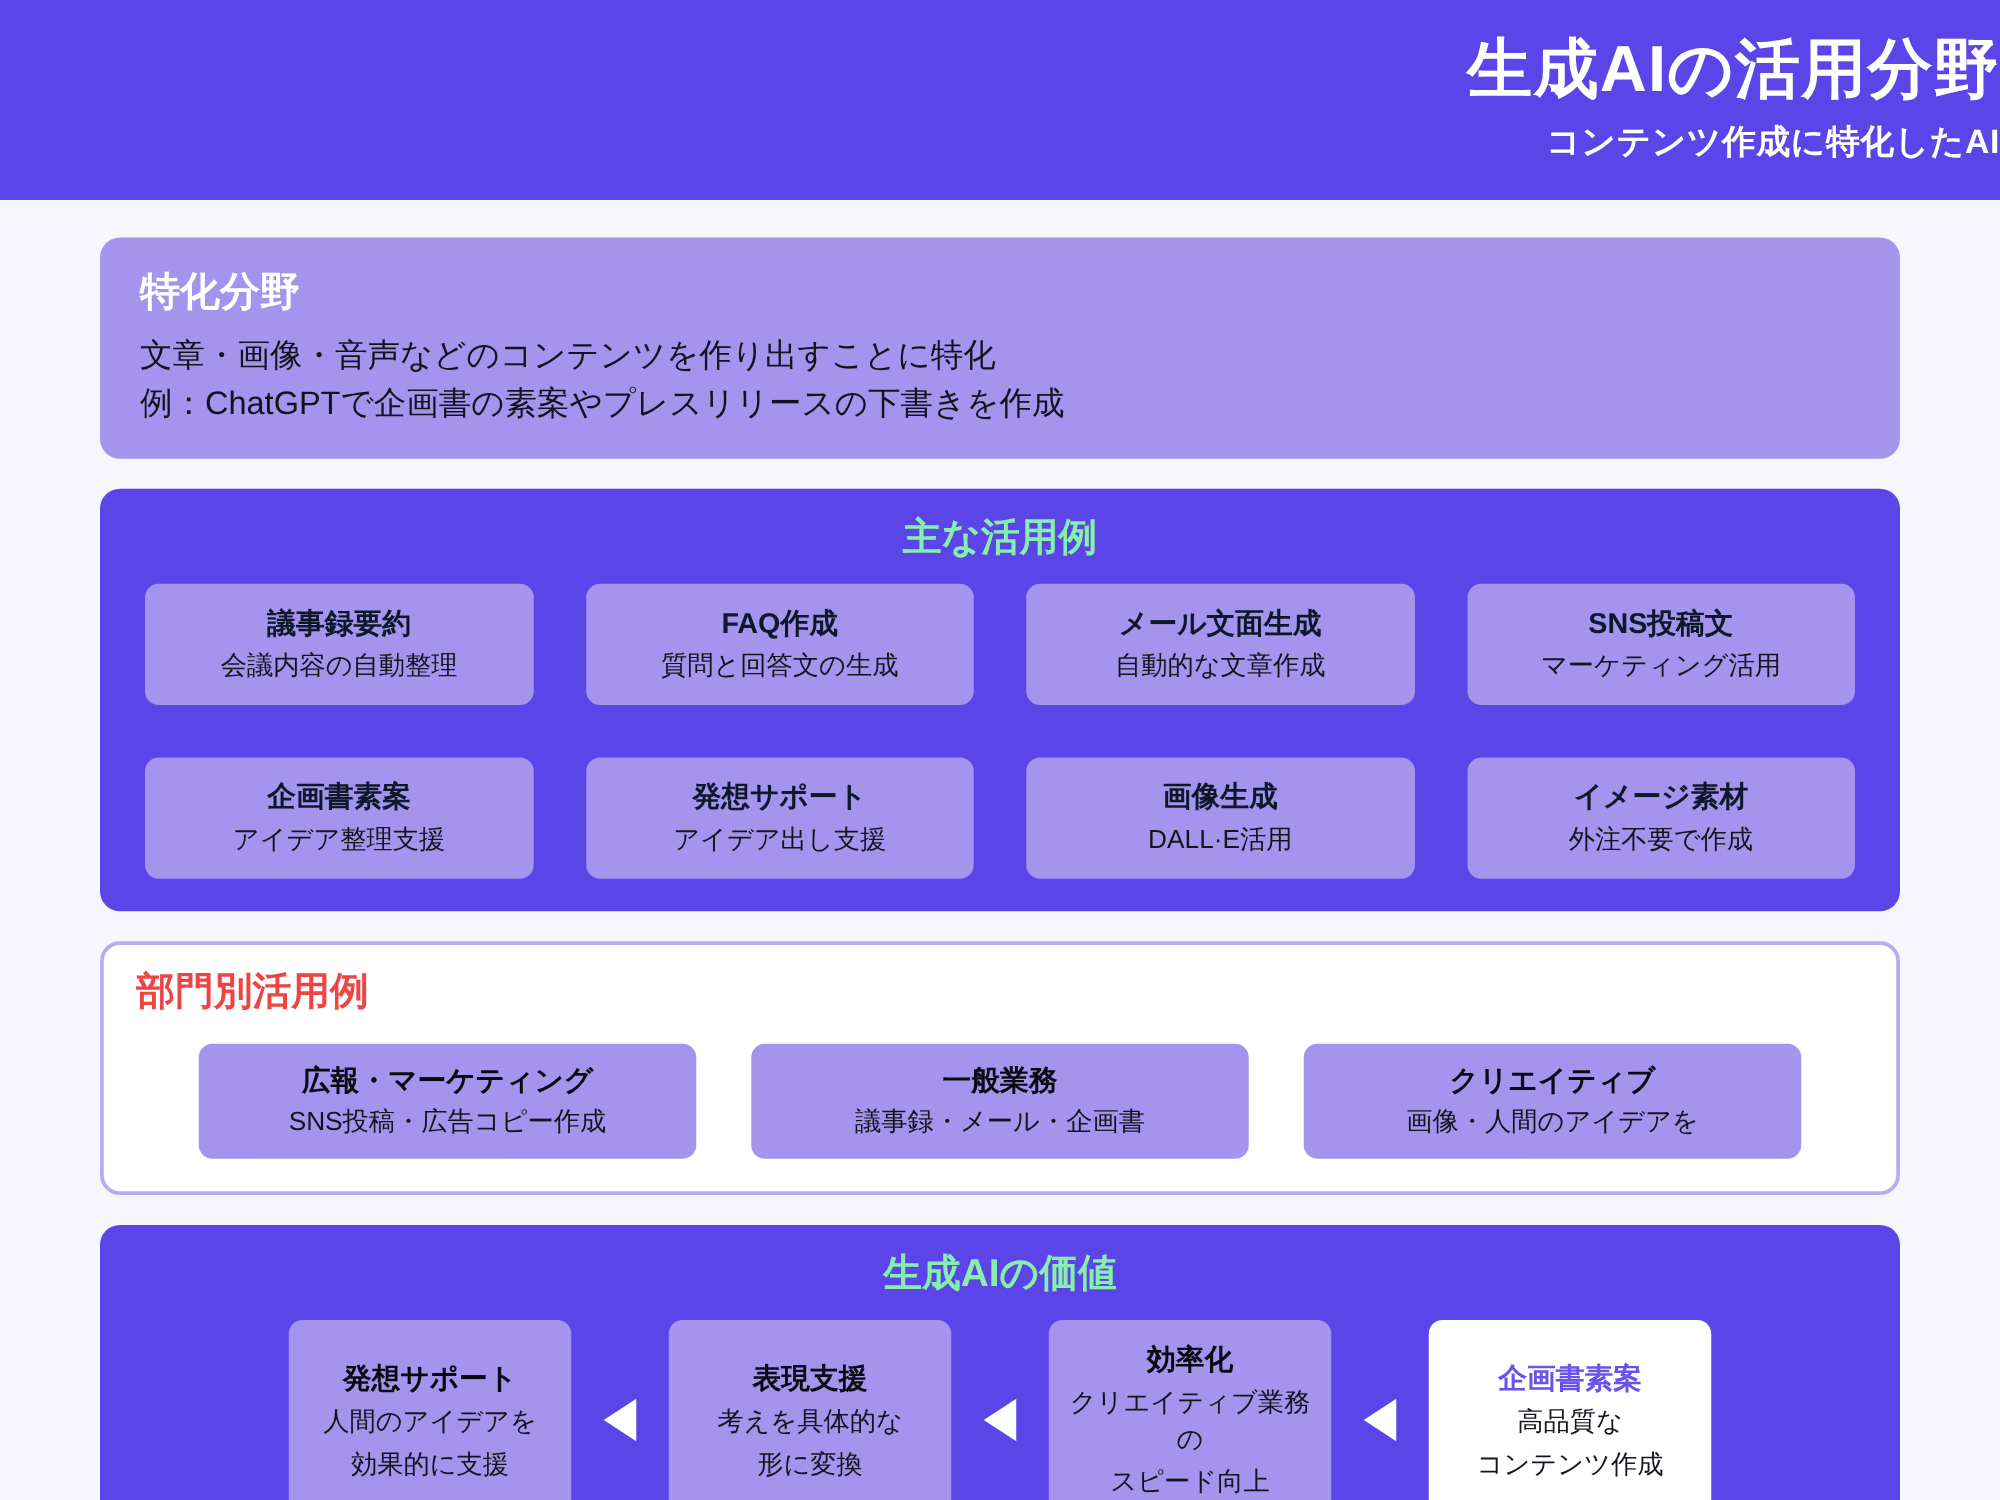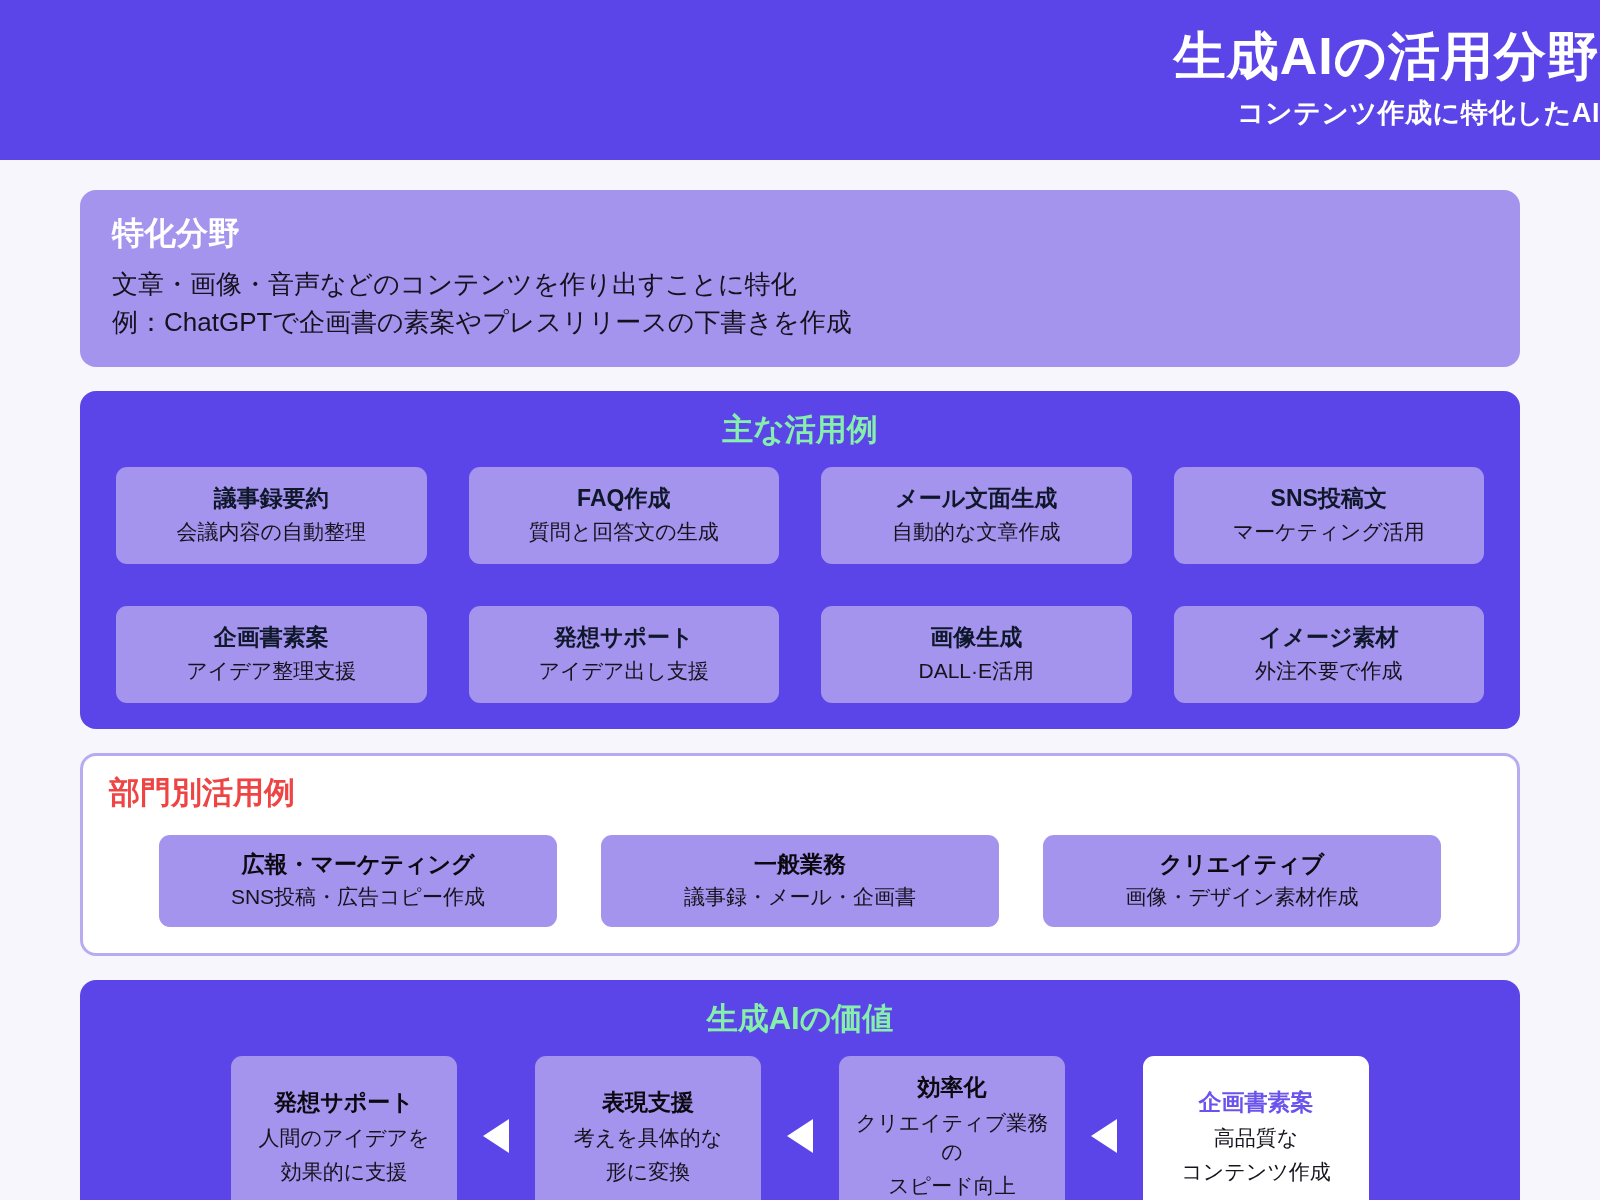--- a/index.html
+++ b/index.html
@@ -222,21 +222,21 @@
         <div class="d-card">
           <div class="d-card-title">広報・マーケティング</div>
           <div class="d-card-desc">SNS投稿・広告コピー作成</div>
         </div>
         <div class="d-card">
           <div class="d-card-title">一般業務</div>
           <div class="d-card-desc">議事録・メール・企画書</div>
         </div>
         <div class="d-card">
           <div class="d-card-title">クリエイティブ</div>
-          <div class="d-card-desc">画像・デザイン素材作成</div>
+          <div class="d-card-desc">画像・人間のアイデアを</div>
         </div>
       </div>
     </section>
 
     <section class="value">
       <div class="band-title">生成AIの価値</div>
       <div class="value-flow">
 
         <div class="v-card">
           <div class="v-card-title">発想サポート</div>

